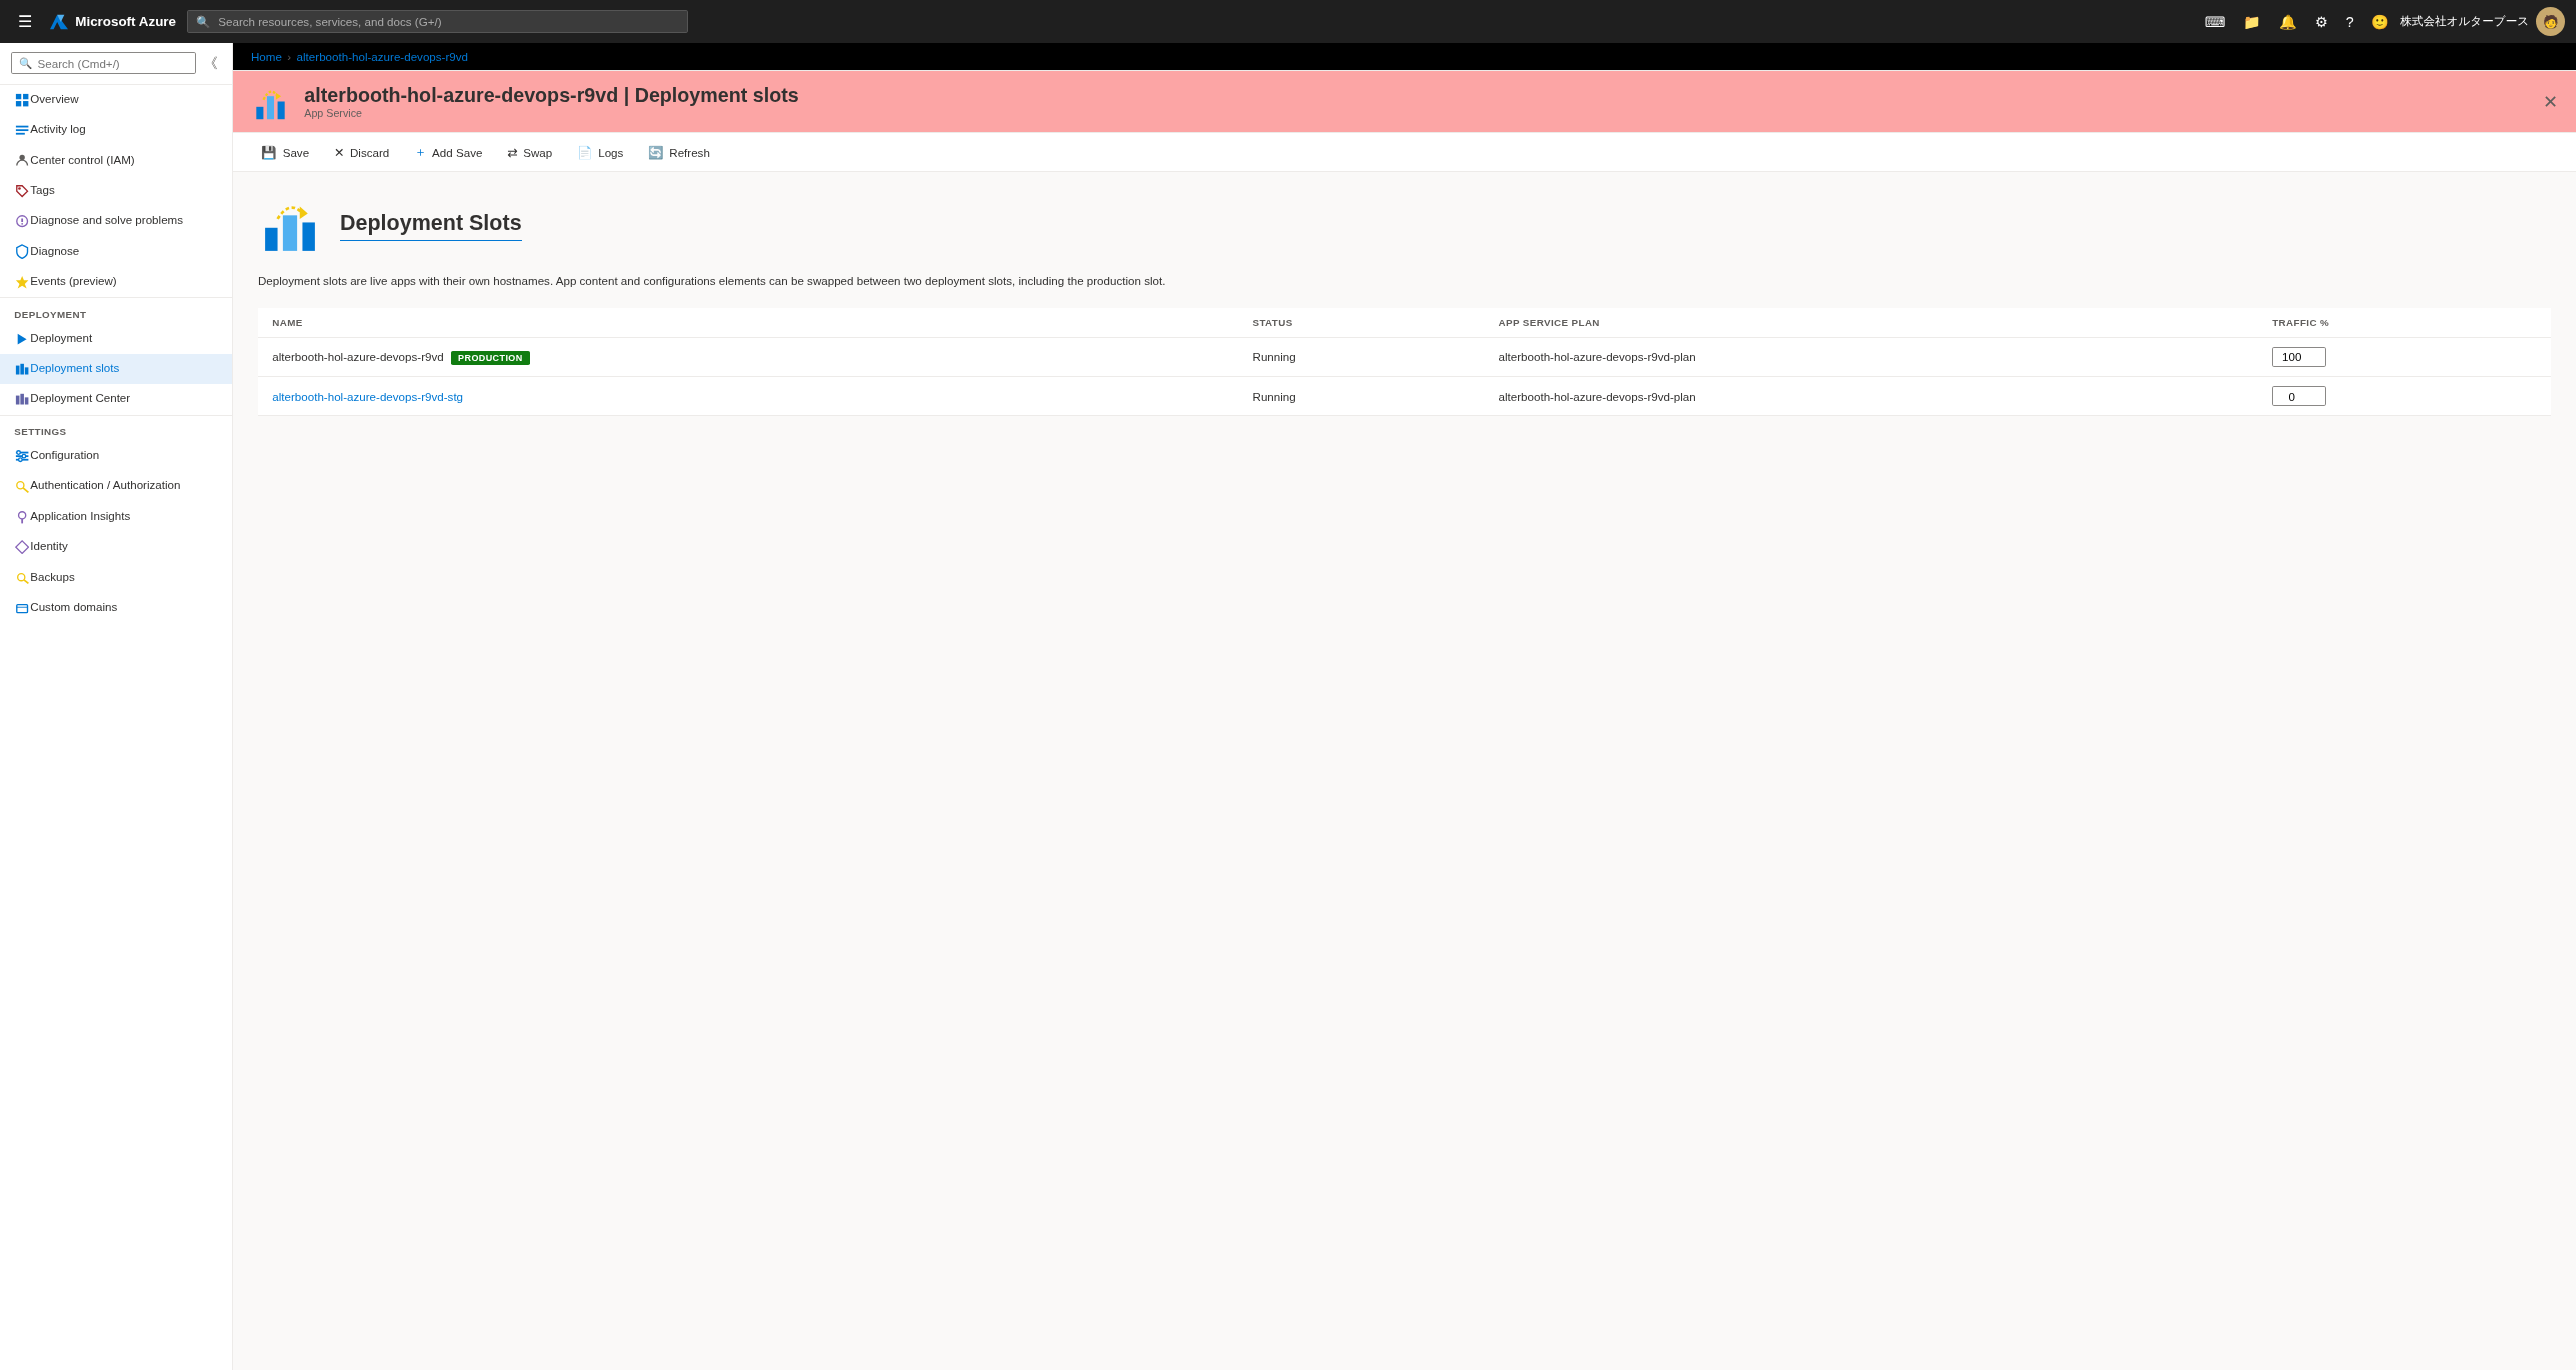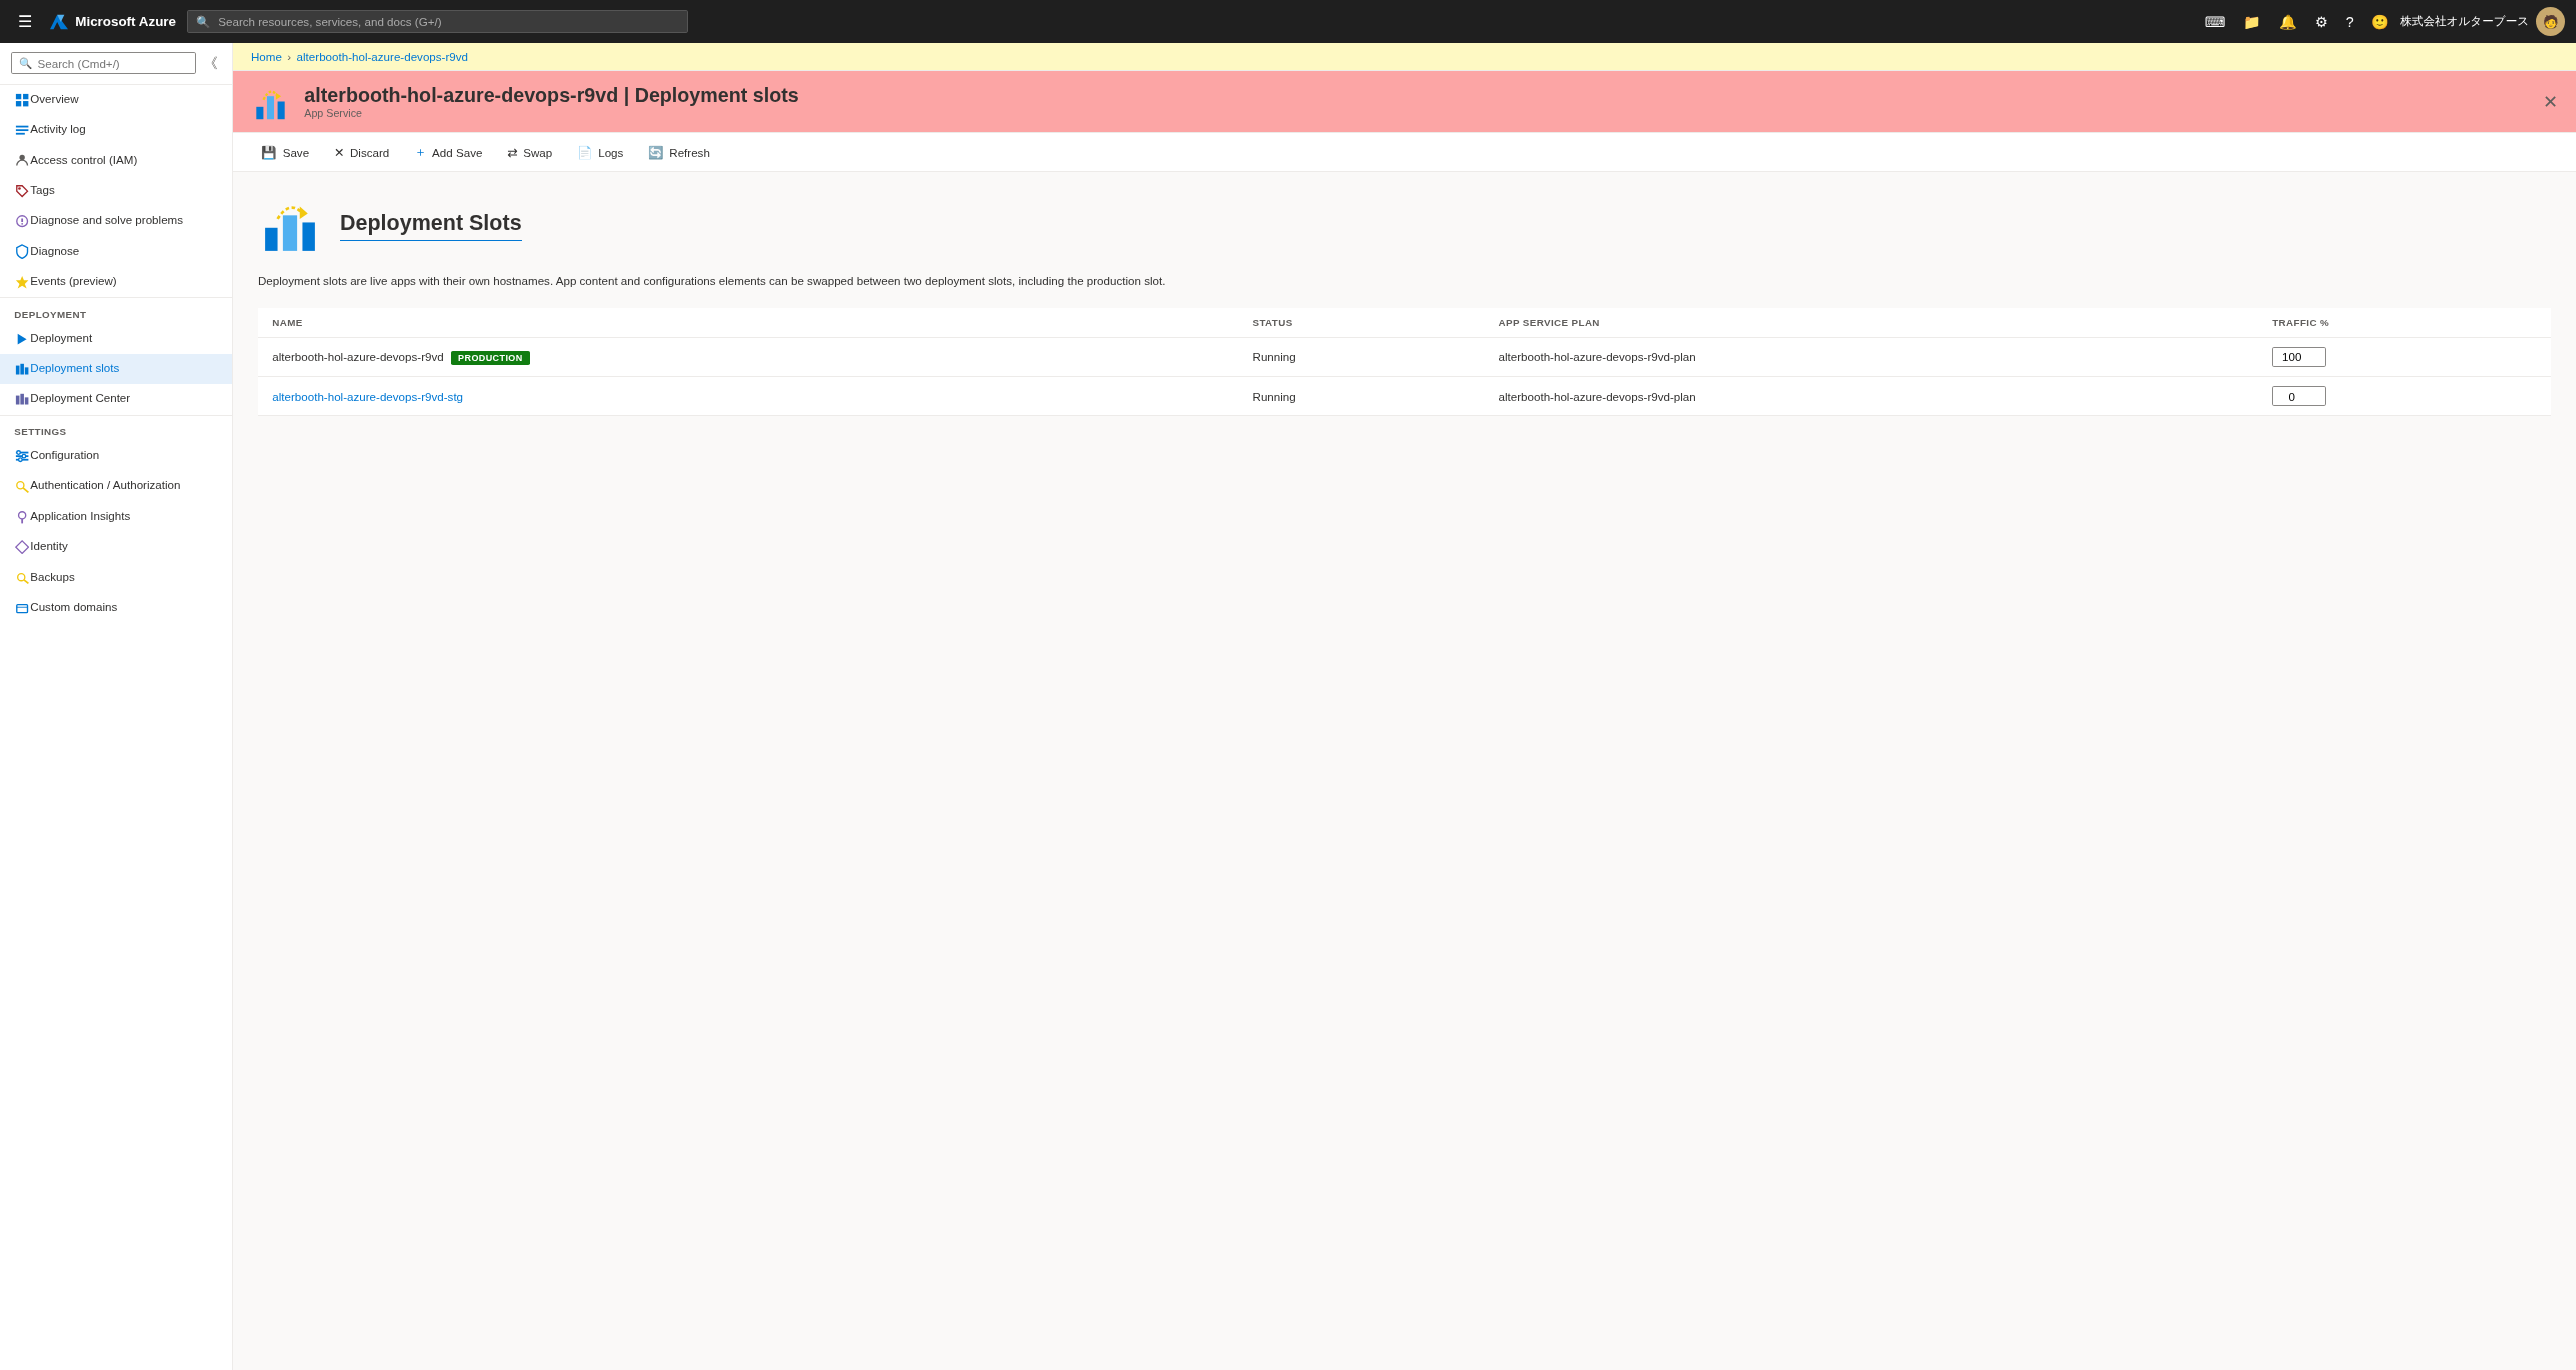--- a/index.html
+++ b/index.html
@@ -54,21 +54,21 @@
 
     .sidebar-section-label {
       padding: 10.7px 14.3px 3.6px; font-size: 9.8px; font-weight: 700; color: #605e5c;
       text-transform: uppercase; letter-spacing: 0.4px; border-top: 0.9px solid #edebe9;
     }
 
     
     .content { flex: 1; display: flex; flex-direction: column; overflow: hidden; background: #faf9f8; }
 
     
-    .breadcrumb { padding: 7.2px 18px; display: flex; align-items: center; gap: 5.4px; font-size: 11.6px; background: #fef9c3; border-bottom: 0.9px solid #edebe9; }
+    .breadcrumb { padding: 7.2px 18px; display: flex; align-items: center; gap: 5.4px; font-size: 11.6px; background: #000000; border-bottom: 0.9px solid #edebe9; }
     .breadcrumb a { color: #0078d4; text-decoration: none; }
     .breadcrumb-sep { color: #605e5c; }
 
     
     .page-header {
       display: flex; align-items: center; padding: 10.7px 18px; background: #fca5a5;
       border-bottom: 0.9px solid #edebe9; gap: 14.3px;
     }
     .page-header-icon { width: 39px; height: 39px; flex-shrink: 0; }
     .page-header-title h1 { font-size: 19.7px; font-weight: 600; color: #323130; }
@@ -199,21 +199,21 @@
         </span>
         <span>Activity log</span>
       </div>
       <div class="sidebar-item">
         <span class="icon icon-iam">
           <svg width="14.3" height="14.3" viewBox="0 0 16 16">
               <circle cx="8" cy="5" r="3" fill="#605e5c"></circle>
               <path d="M2 14c0-3.3 2.7-6 6-6s6 2.7 6 6" fill="none" stroke="#605e5c" stroke-width="1.5"></path>
             </svg>
         </span>
-        <span>Access control (IAM)</span>
+        <span>Center control (IAM)</span>
       </div>
       <div class="sidebar-item">
         <span class="icon icon-tags">
           <svg width="14.3" height="14.3" viewBox="0 0 16 16">
               <path d="M2 2h6l6 6-6 6-6-6V2z" fill="none" stroke="#a4262c" stroke-width="1.5"></path>
               <circle cx="5" cy="5" r="1.5" fill="#a4262c"></circle>
             </svg>
         </span>
         <span>Tags</span>
       </div>

